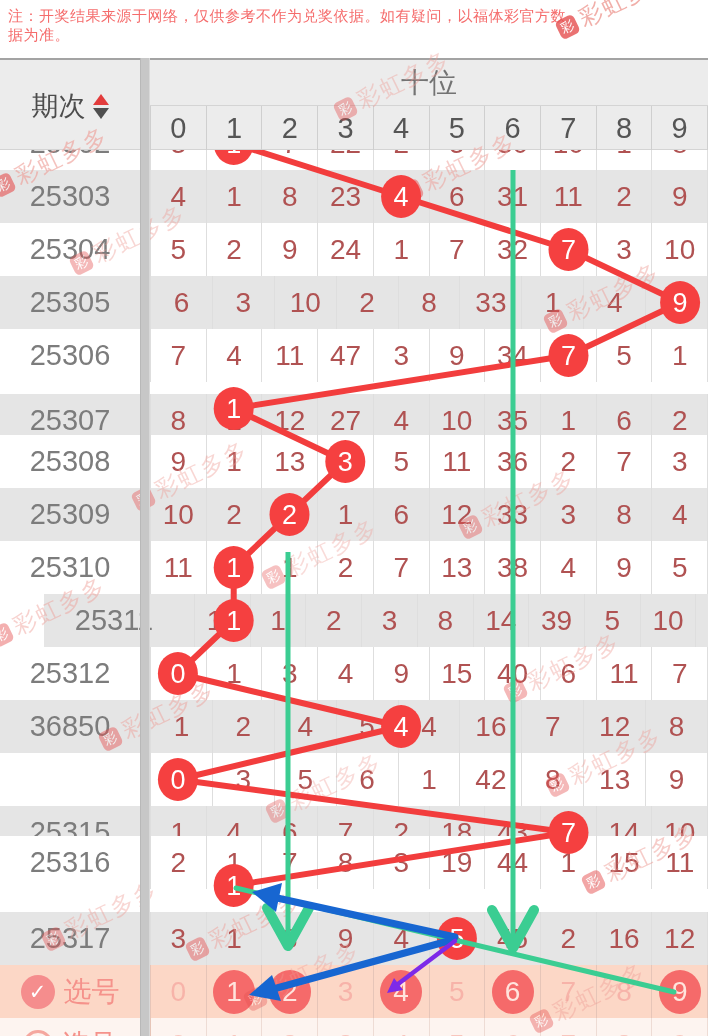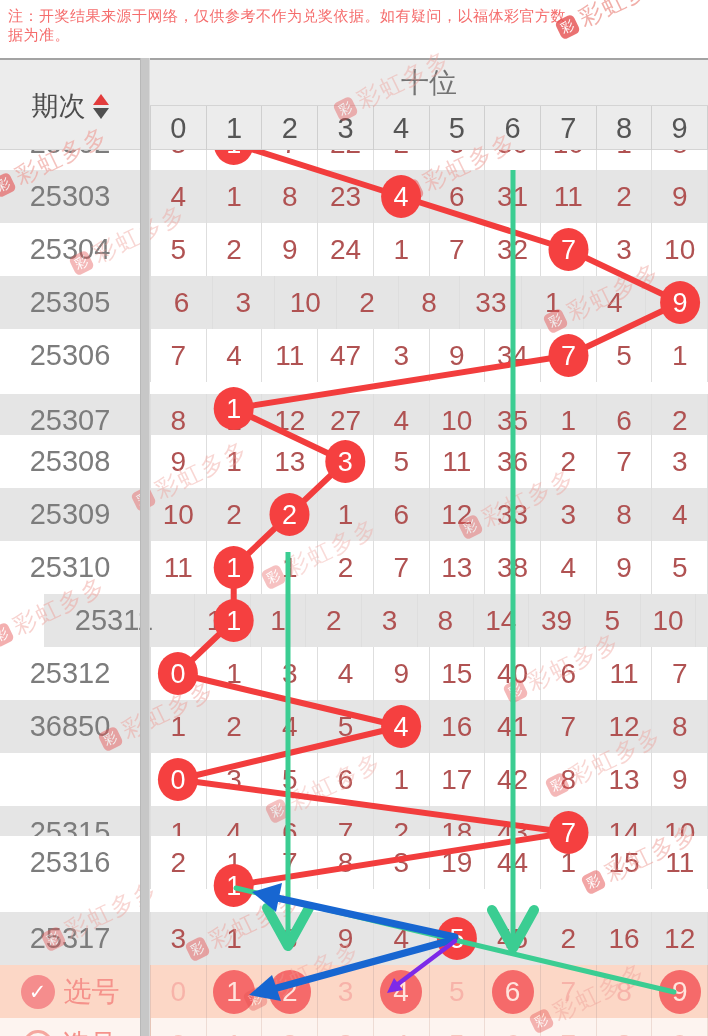--- a/index.html
+++ b/index.html
@@ -309,34 +309,32 @@
       </div>
       <div class="trow shade" style="top: 550px;">
         <div class="plabel">36850</div>
         <div class="cells">
           <div class="cell">1</div>
           <div class="cell">2</div>
           <div class="cell">4</div>
           <div class="cell">5</div>
           <div class="cell">4</div>
           <div class="cell">16</div>
-          <div class="cell">41</div>
           <div class="cell">7</div>
           <div class="cell">12</div>
           <div class="cell">8</div>
         </div>
       </div>
       <div class="trow" style="top: 603px;">
         <div class="cells">
           <div class="cell">0</div>
           <div class="cell">3</div>
           <div class="cell">5</div>
           <div class="cell">6</div>
           <div class="cell">1</div>
-          <div class="cell">17</div>
           <div class="cell">42</div>
           <div class="cell">8</div>
           <div class="cell">13</div>
           <div class="cell">9</div>
         </div>
       </div>
       <div class="trow shade" style="top: 656px;">
         <div class="plabel">25315</div>
         <div class="cells">
           <div class="cell">1</div>

